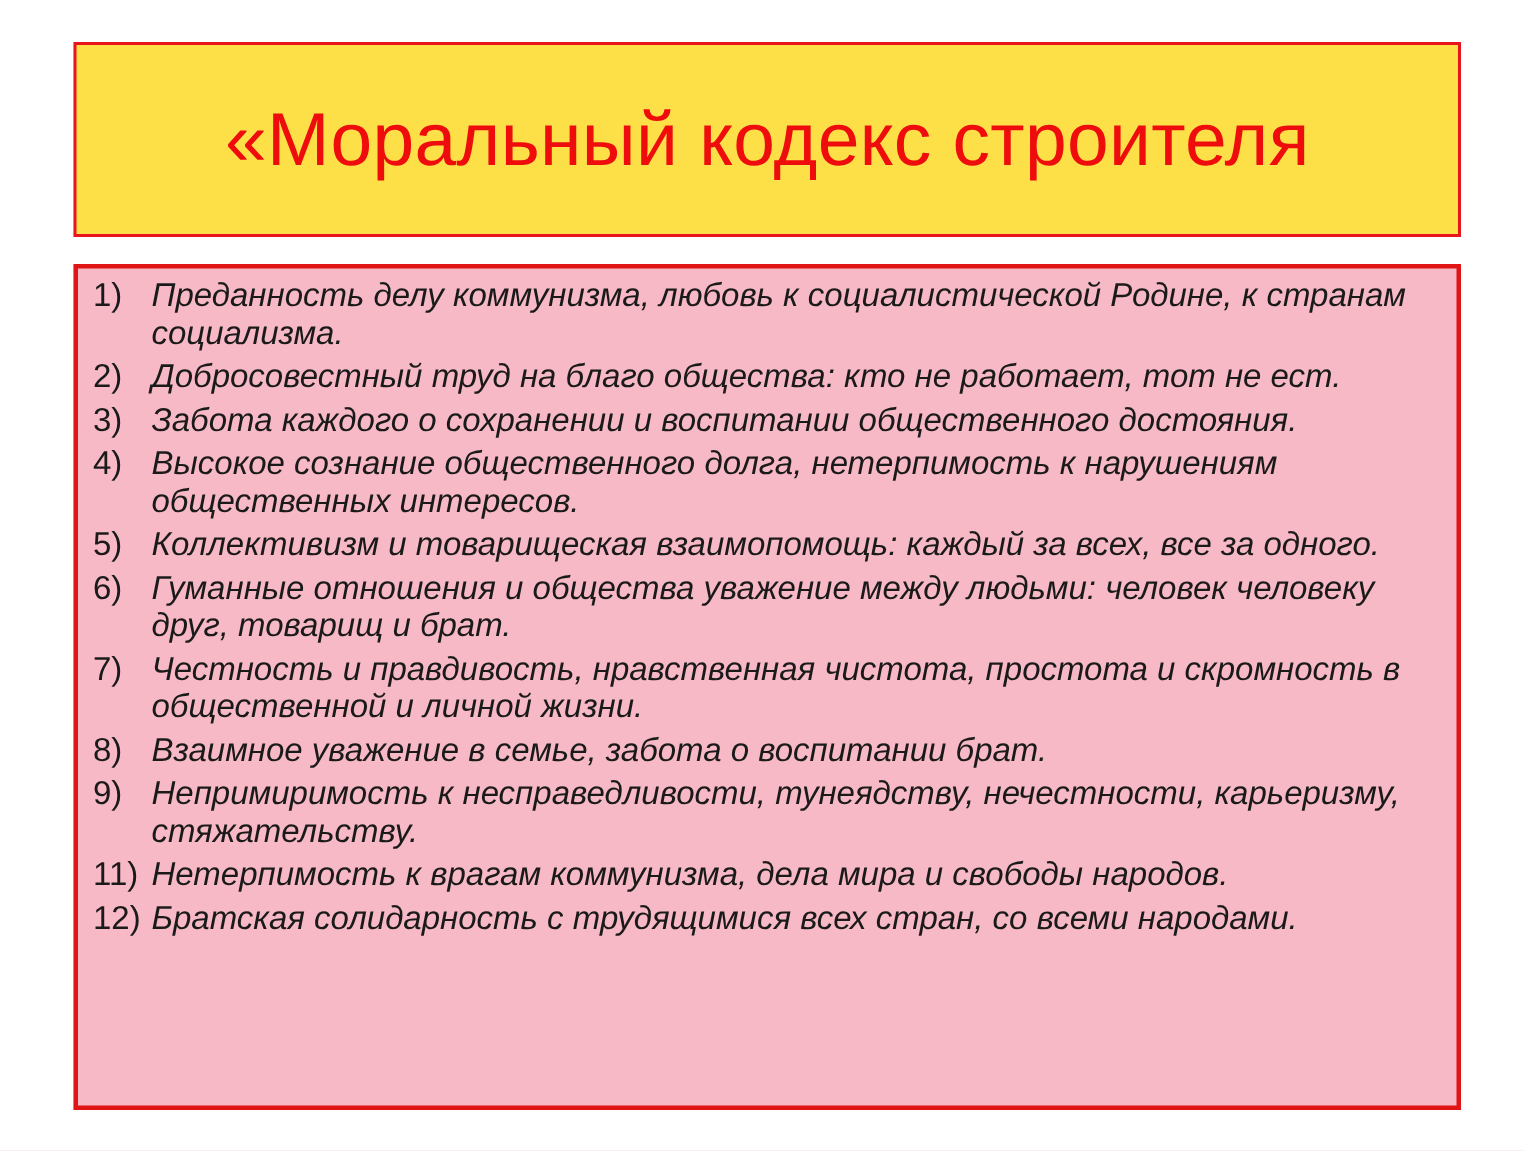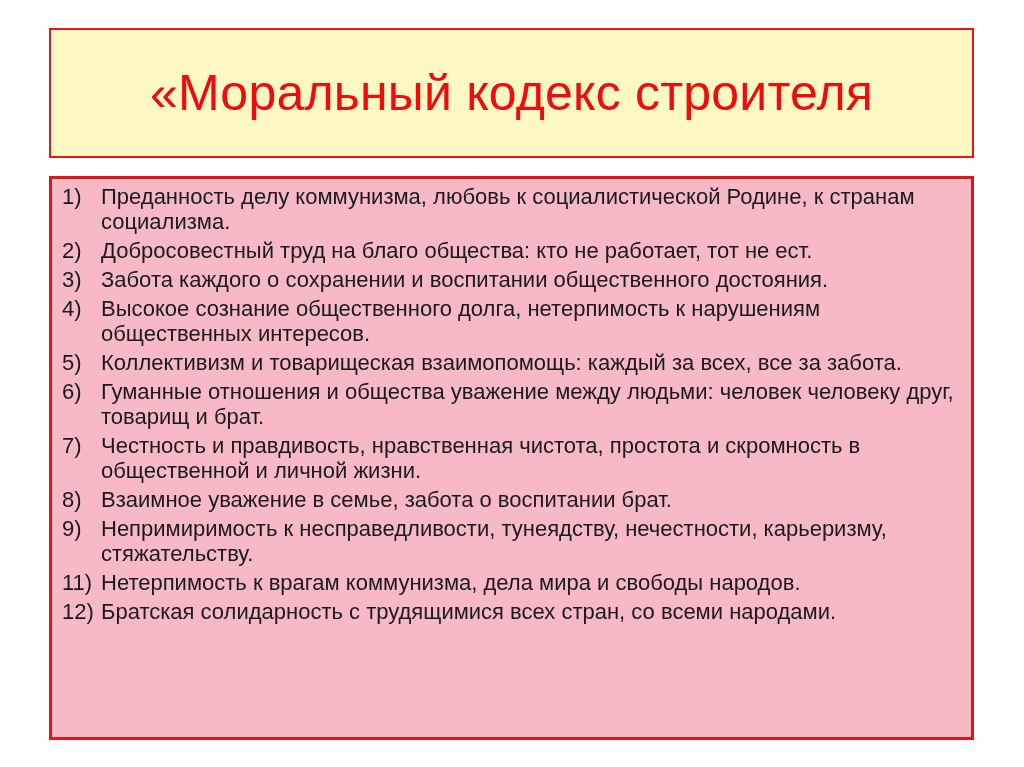--- a/index.html
+++ b/index.html
@@ -13,21 +13,21 @@
       position: relative;
       overflow: hidden;
       font-family: "Liberation Sans", sans-serif;
     }
     .title-box {
       position: absolute;
       left: 49px;
       top: 28px;
       width: 921px;
       height: 126px;
-      background: #fef9c3;
+      background: #fde047;
       border: 2px solid #e8161c;
       display: flex;
       flex-direction: column;
       align-items: center;
       justify-content: center;
       box-sizing: content-box;
     }
     .title-line {
       color: #ee0c0c;
       font-size: 50px;
@@ -60,20 +60,21 @@
       font-size: 22px;
       line-height: 25px;
       margin-bottom: 4px;
     }
     .item .num {
       flex: 0 0 39px;
       white-space: nowrap;
     }
     .item .text {
       flex: 1 1 auto;
+      font-style: italic;
     }
   </style>
 </head>
 <body>
 
 <div class="title-box">
   <div class="title-line">«Моральный кодекс строителя</div>
 </div>
 
 <div class="content-box">
@@ -89,21 +90,21 @@
     <li class="item">
       <span class="num">3)</span>
       <span class="text">Забота каждого о сохранении и воспитании общественного достояния.</span>
     </li>
     <li class="item">
       <span class="num">4)</span>
       <span class="text">Высокое сознание общественного долга, нетерпимость к нарушениям общественных интересов.</span>
     </li>
     <li class="item">
       <span class="num">5)</span>
-      <span class="text">Коллективизм и товарищеская взаимопомощь: каждый за всех, все за забота.</span>
+      <span class="text">Коллективизм и товарищеская взаимопомощь: каждый за всех, все за одного.</span>
     </li>
     <li class="item">
       <span class="num">6)</span>
       <span class="text">Гуманные отношения и общества уважение между людьми: человек человеку друг, товарищ и брат.</span>
     </li>
     <li class="item">
       <span class="num">7)</span>
       <span class="text">Честность и правдивость, нравственная чистота, простота и скромность в общественной и личной жизни.</span>
     </li>
     <li class="item">

